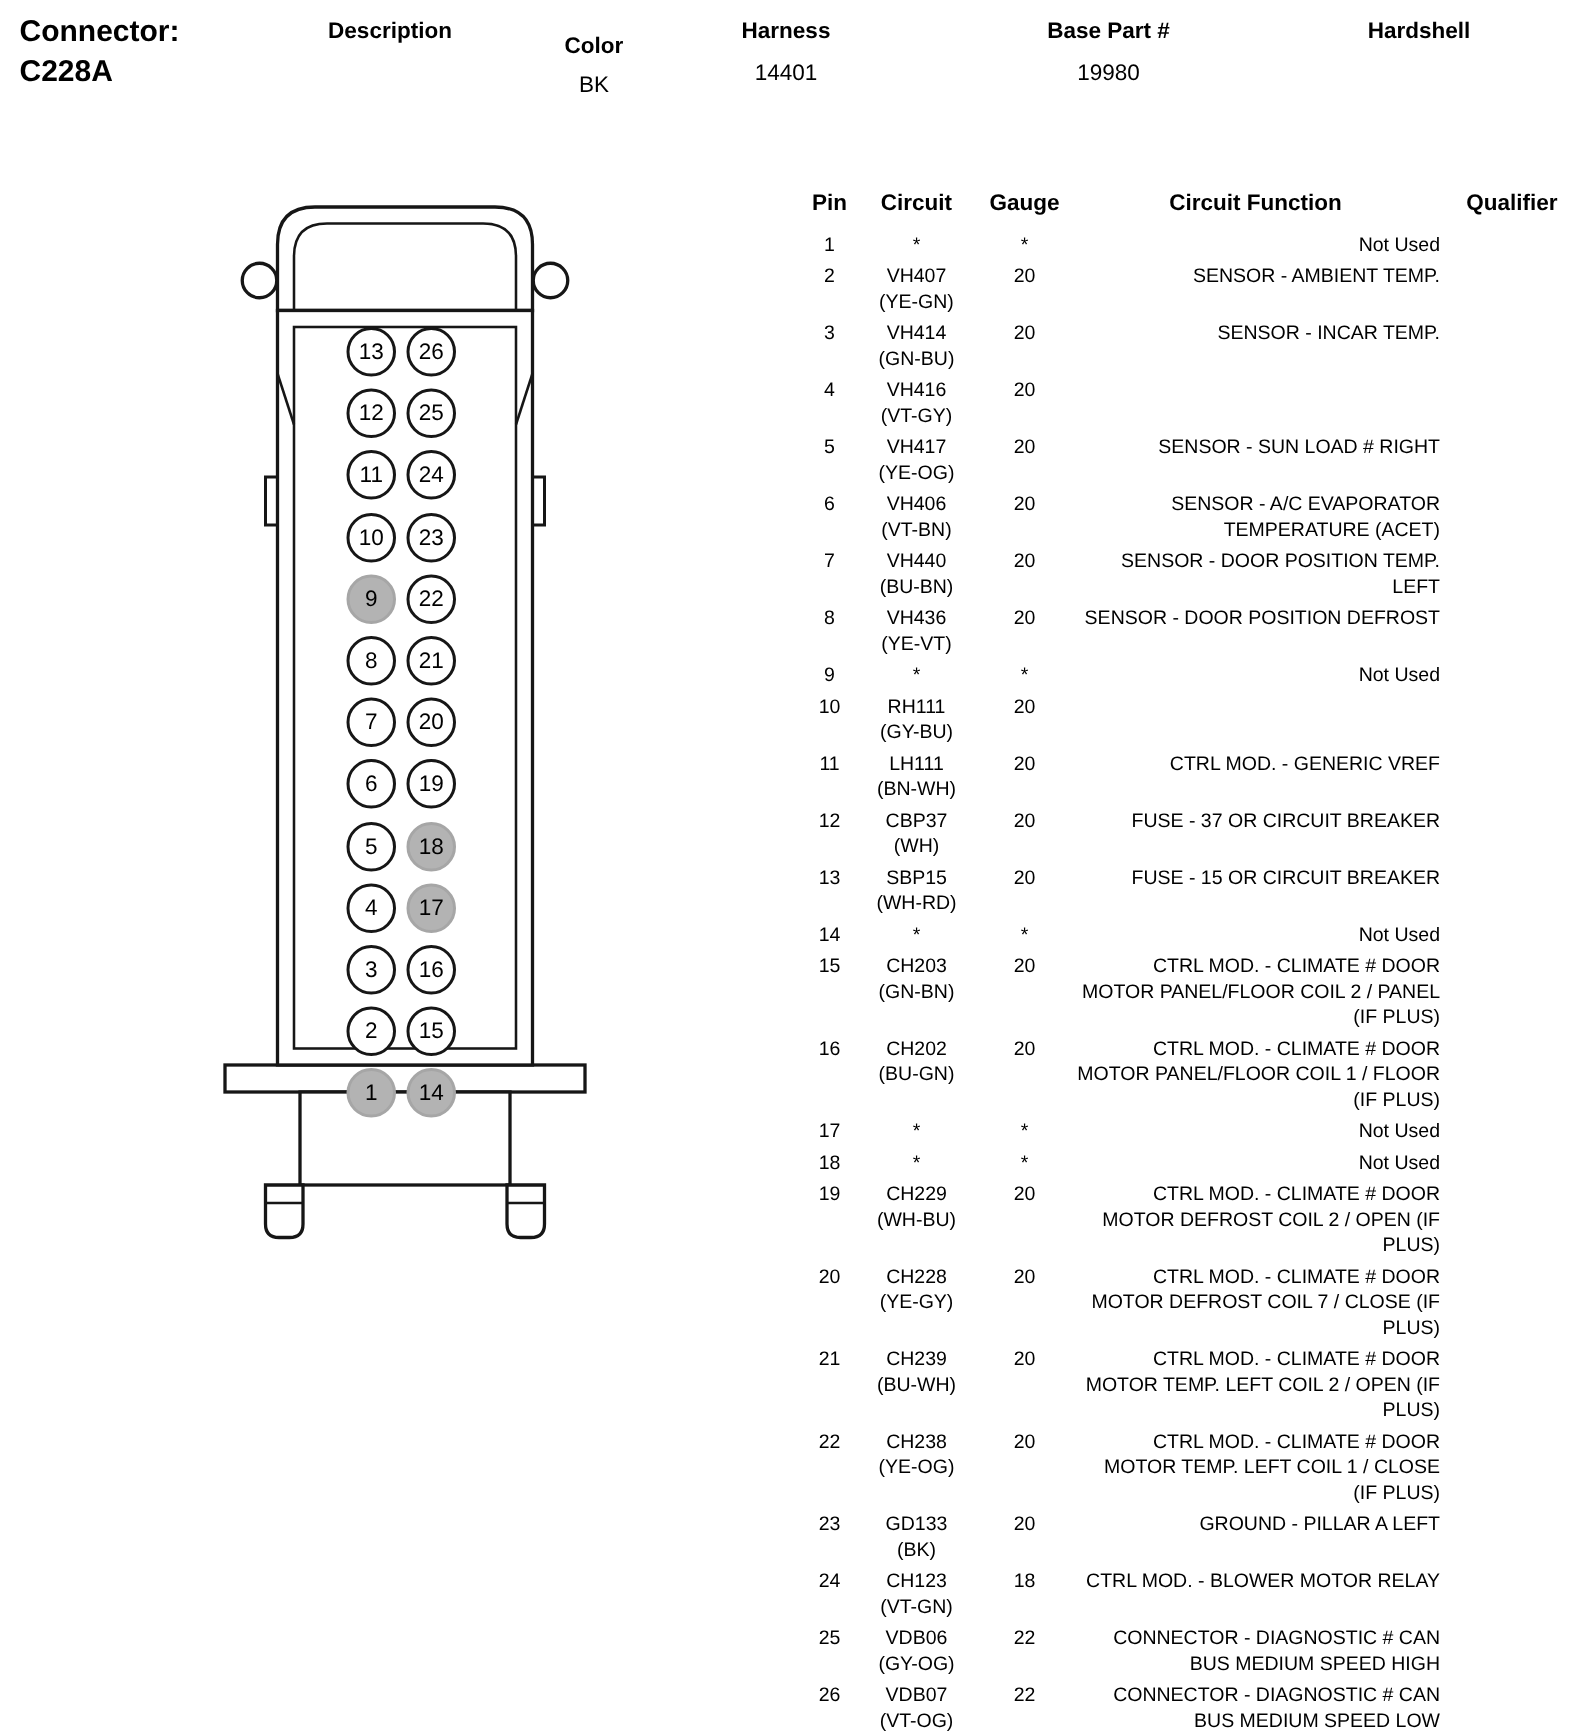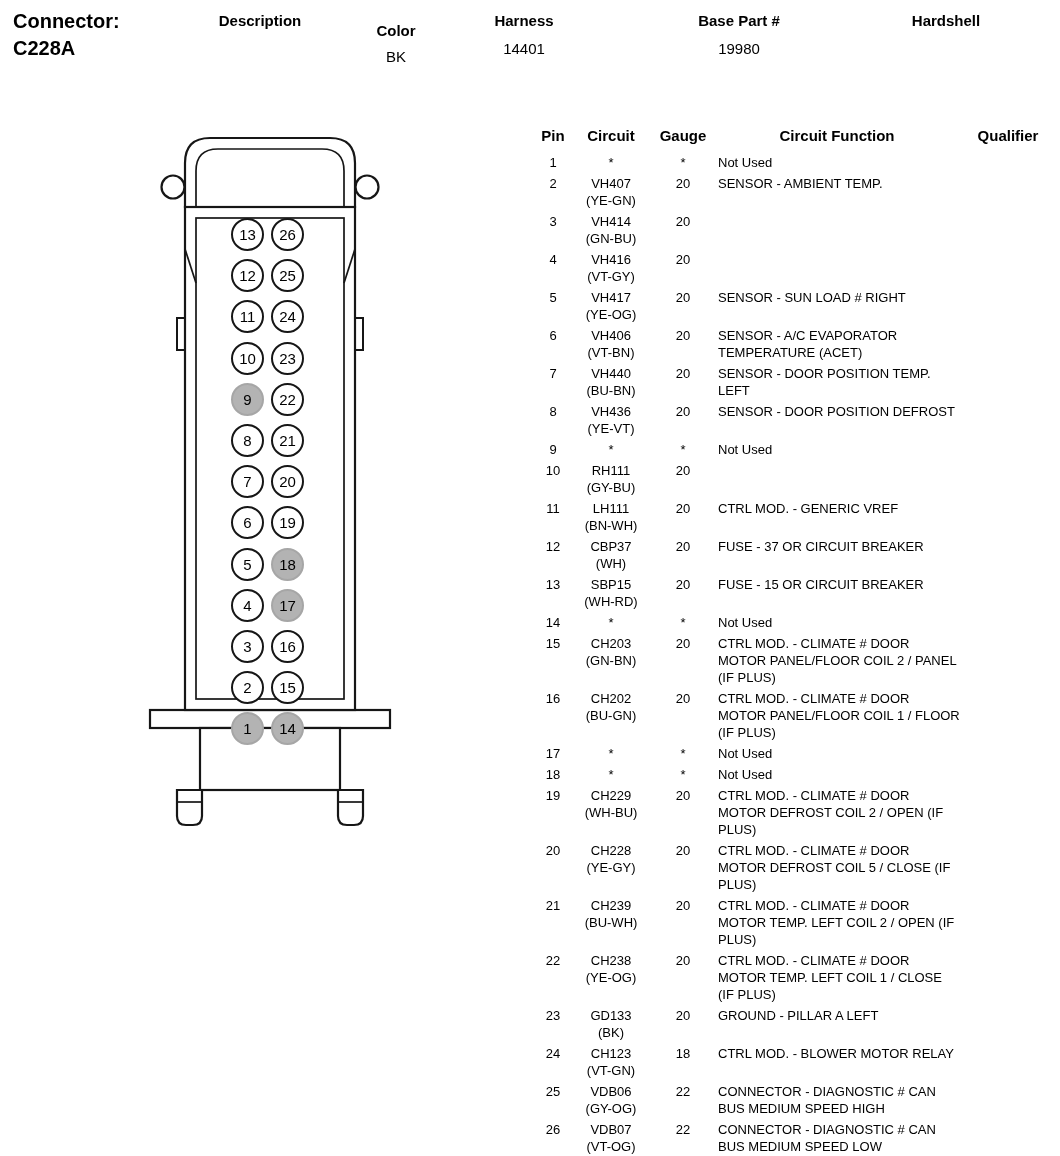--- a/index.html
+++ b/index.html
@@ -39,21 +39,21 @@
 
   
   #pinout-table { left:536px; top:126px; width:520px; }
   .thead, .trow { display:grid; grid-template-columns:34px 82px 62px 246px 96px; }
   .thead { font-size:15px; font-weight:bold; line-height:19px; margin-bottom:9px; }
   .thead > div { text-align:center; }
   .trow { font-size:13px; line-height:17px; margin-bottom:4px; }
   .c-pin { text-align:center; }
   .c-cir { text-align:center; }
   .c-gau { text-align:center; }
-  .c-fun { padding-left:4px; }
+  .c-fun { padding-left:4px;text-align:right; }
   .c-qua { text-align:center; }
 </style>
 </head>
 <body>
 
 <div class="abs" id="connector-block">
   <div>Connector:</div>
   <div>C228A</div>
 </div>
 
@@ -160,20 +160,21 @@
         <div class="c-fun">SENSOR - AMBIENT TEMP.</div>
         <div class="c-qua"></div>
       </div>
       <div class="trow">
         <div class="c-pin">3</div>
         <div class="c-cir">
           <div>VH414</div>
           <div>(GN-BU)</div>
         </div>
         <div class="c-gau">20</div>
+        <div class="c-fun">SENSOR - INCAR TEMP.</div>
         <div class="c-qua"></div>
       </div>
       <div class="trow">
         <div class="c-pin">4</div>
         <div class="c-cir">
           <div>VH416</div>
           <div>(VT-GY)</div>
         </div>
         <div class="c-gau">20</div>
         <div class="c-qua"></div>
@@ -323,21 +324,21 @@
         <div class="c-fun">CTRL MOD. - CLIMATE # DOOR MOTOR DEFROST COIL 2 / OPEN (IF PLUS)</div>
         <div class="c-qua"></div>
       </div>
       <div class="trow">
         <div class="c-pin">20</div>
         <div class="c-cir">
           <div>CH228</div>
           <div>(YE-GY)</div>
         </div>
         <div class="c-gau">20</div>
-        <div class="c-fun">CTRL MOD. - CLIMATE # DOOR MOTOR DEFROST COIL 5 / CLOSE (IF PLUS)</div>
+        <div class="c-fun">CTRL MOD. - CLIMATE # DOOR MOTOR DEFROST COIL 7 / CLOSE (IF PLUS)</div>
         <div class="c-qua"></div>
       </div>
       <div class="trow">
         <div class="c-pin">21</div>
         <div class="c-cir">
           <div>CH239</div>
           <div>(BU-WH)</div>
         </div>
         <div class="c-gau">20</div>
         <div class="c-fun">CTRL MOD. - CLIMATE # DOOR MOTOR TEMP. LEFT COIL 2 / OPEN (IF PLUS)</div>

